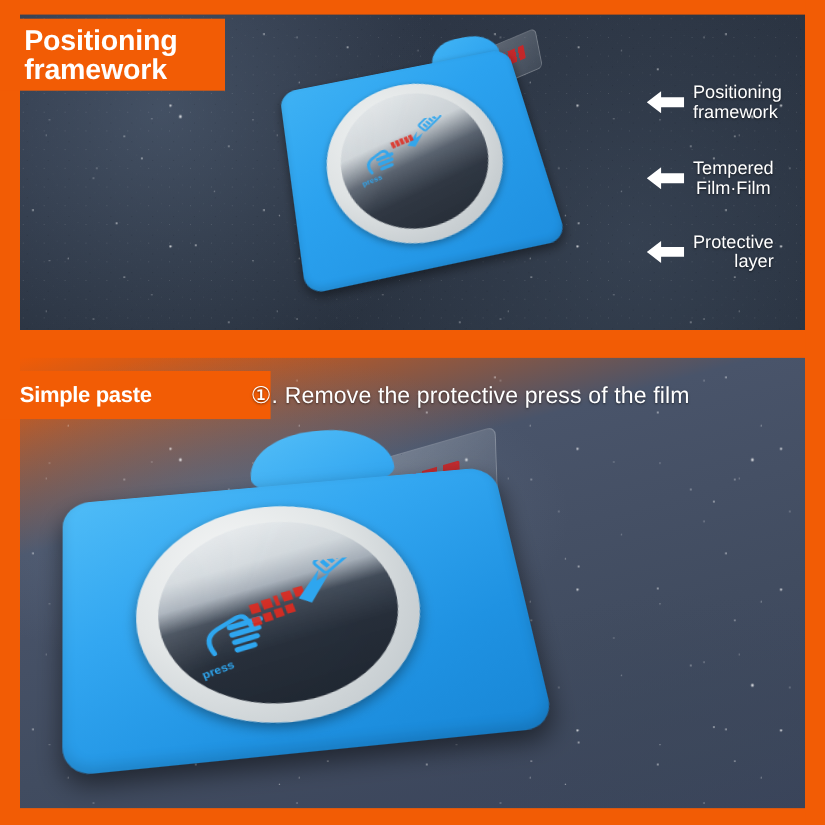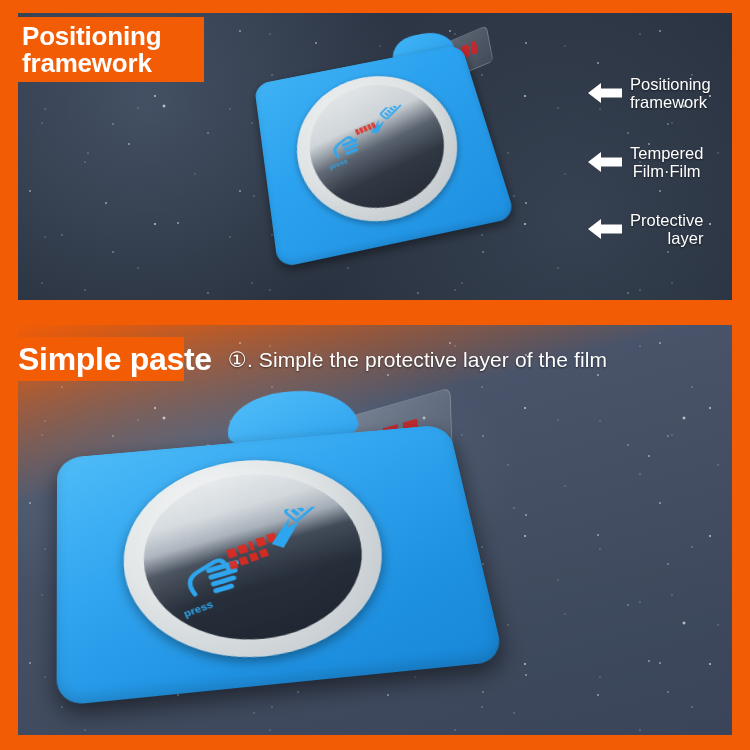--- a/index.html
+++ b/index.html
@@ -87,23 +87,23 @@
     z-index:6;
   }
   #heading-positioning{
     left:0;top:17px;width:204px;height:65px;
     padding:0 0 0 22px;box-sizing:border-box;
     flex-direction:column;align-items:flex-start;justify-content:center;
     font-size:26px;line-height:1.02;letter-spacing:-.2px;
   }
   #heading-positioning .ln{display:block;white-space:nowrap;}
   #heading-simple{
-    left:0;top:337px;width:184px;height:44px;
+    left:0;top:337px;width:246px;height:44px;
     padding:0 0 0 18px;box-sizing:border-box;
-    font-size:32px;letter-spacing:-.3px;white-space:nowrap;
+    font-size:20px;letter-spacing:-.3px;white-space:nowrap;
   }
   #step-one-text{
     position:absolute;left:228px;top:339px;z-index:6;
     color:#ffffff;font-size:21px;white-space:nowrap;
     line-height:41px;letter-spacing:.1px;
     text-shadow:0 1px 2px rgba(0,0,0,.55);
   }
 
   
   .callout{position:absolute;display:flex;align-items:center;z-index:7;}
@@ -370,15 +370,15 @@
   <div class="band" id="band-left"></div>
   <div class="band" id="band-right"></div>
 
   <div class="heading-box" id="heading-positioning">
     <span class="ln">Positioning</span>
     <span class="ln">framework</span>
   </div>
 
   <div class="heading-box" id="heading-simple">Simple paste</div>
 
-  <div id="step-one-text">①. Simple the protective layer of the film</div>
+  <div id="step-one-text">①. Remove the protective press of the film</div>
 
 </div>
 
 </body></html>

